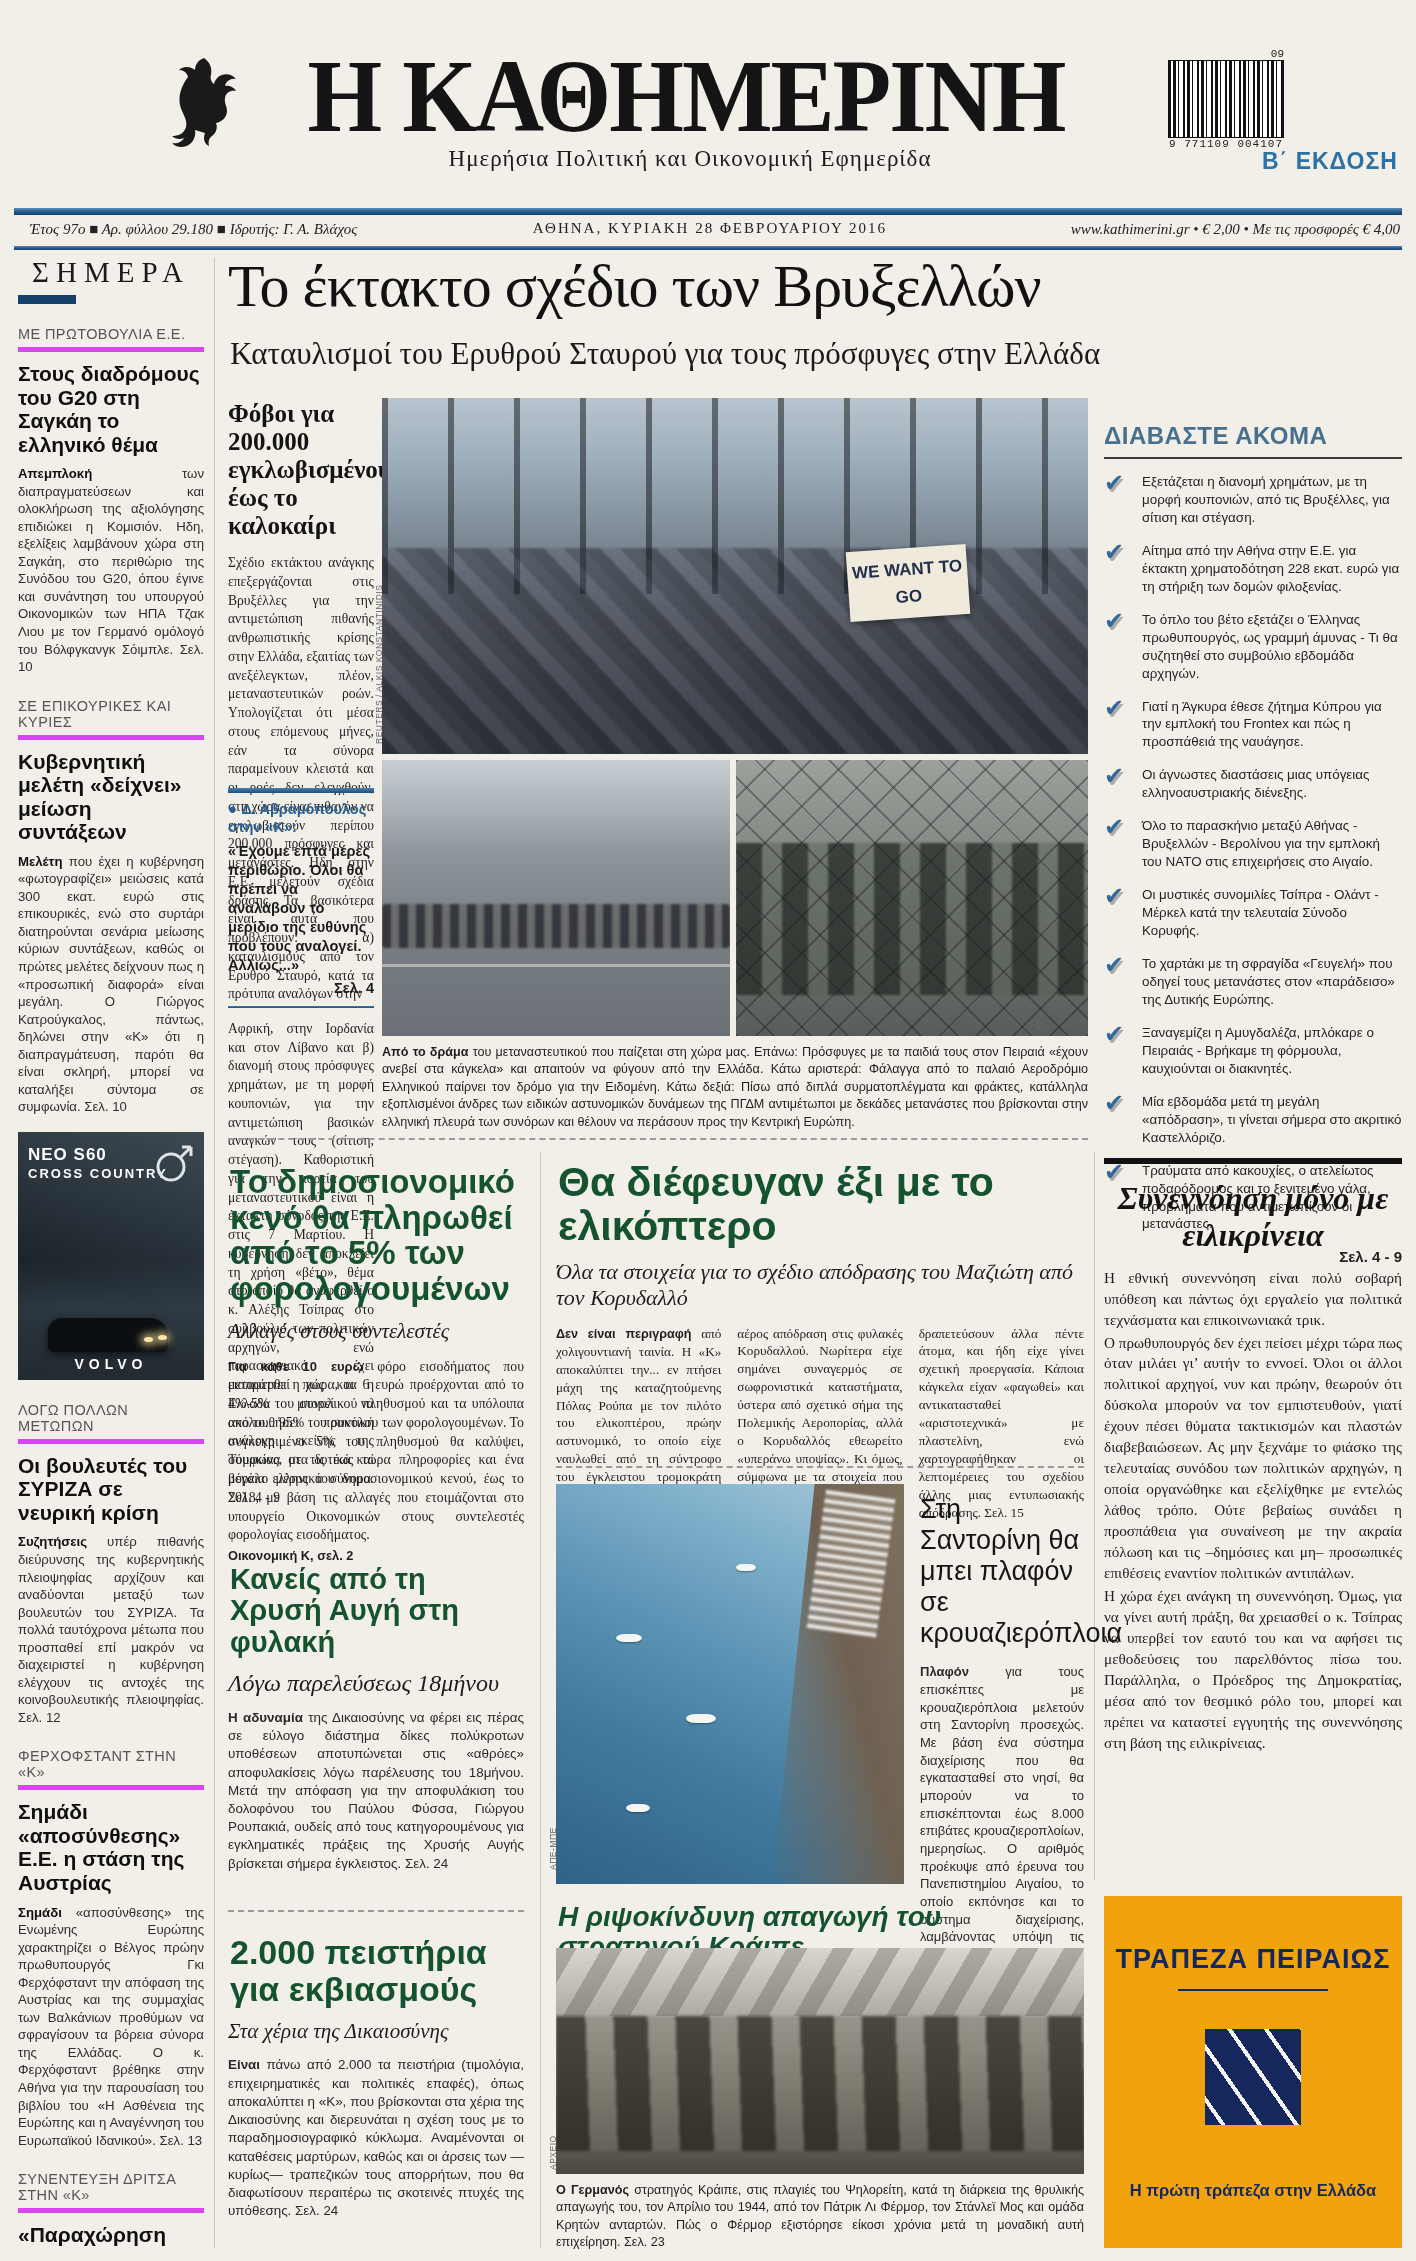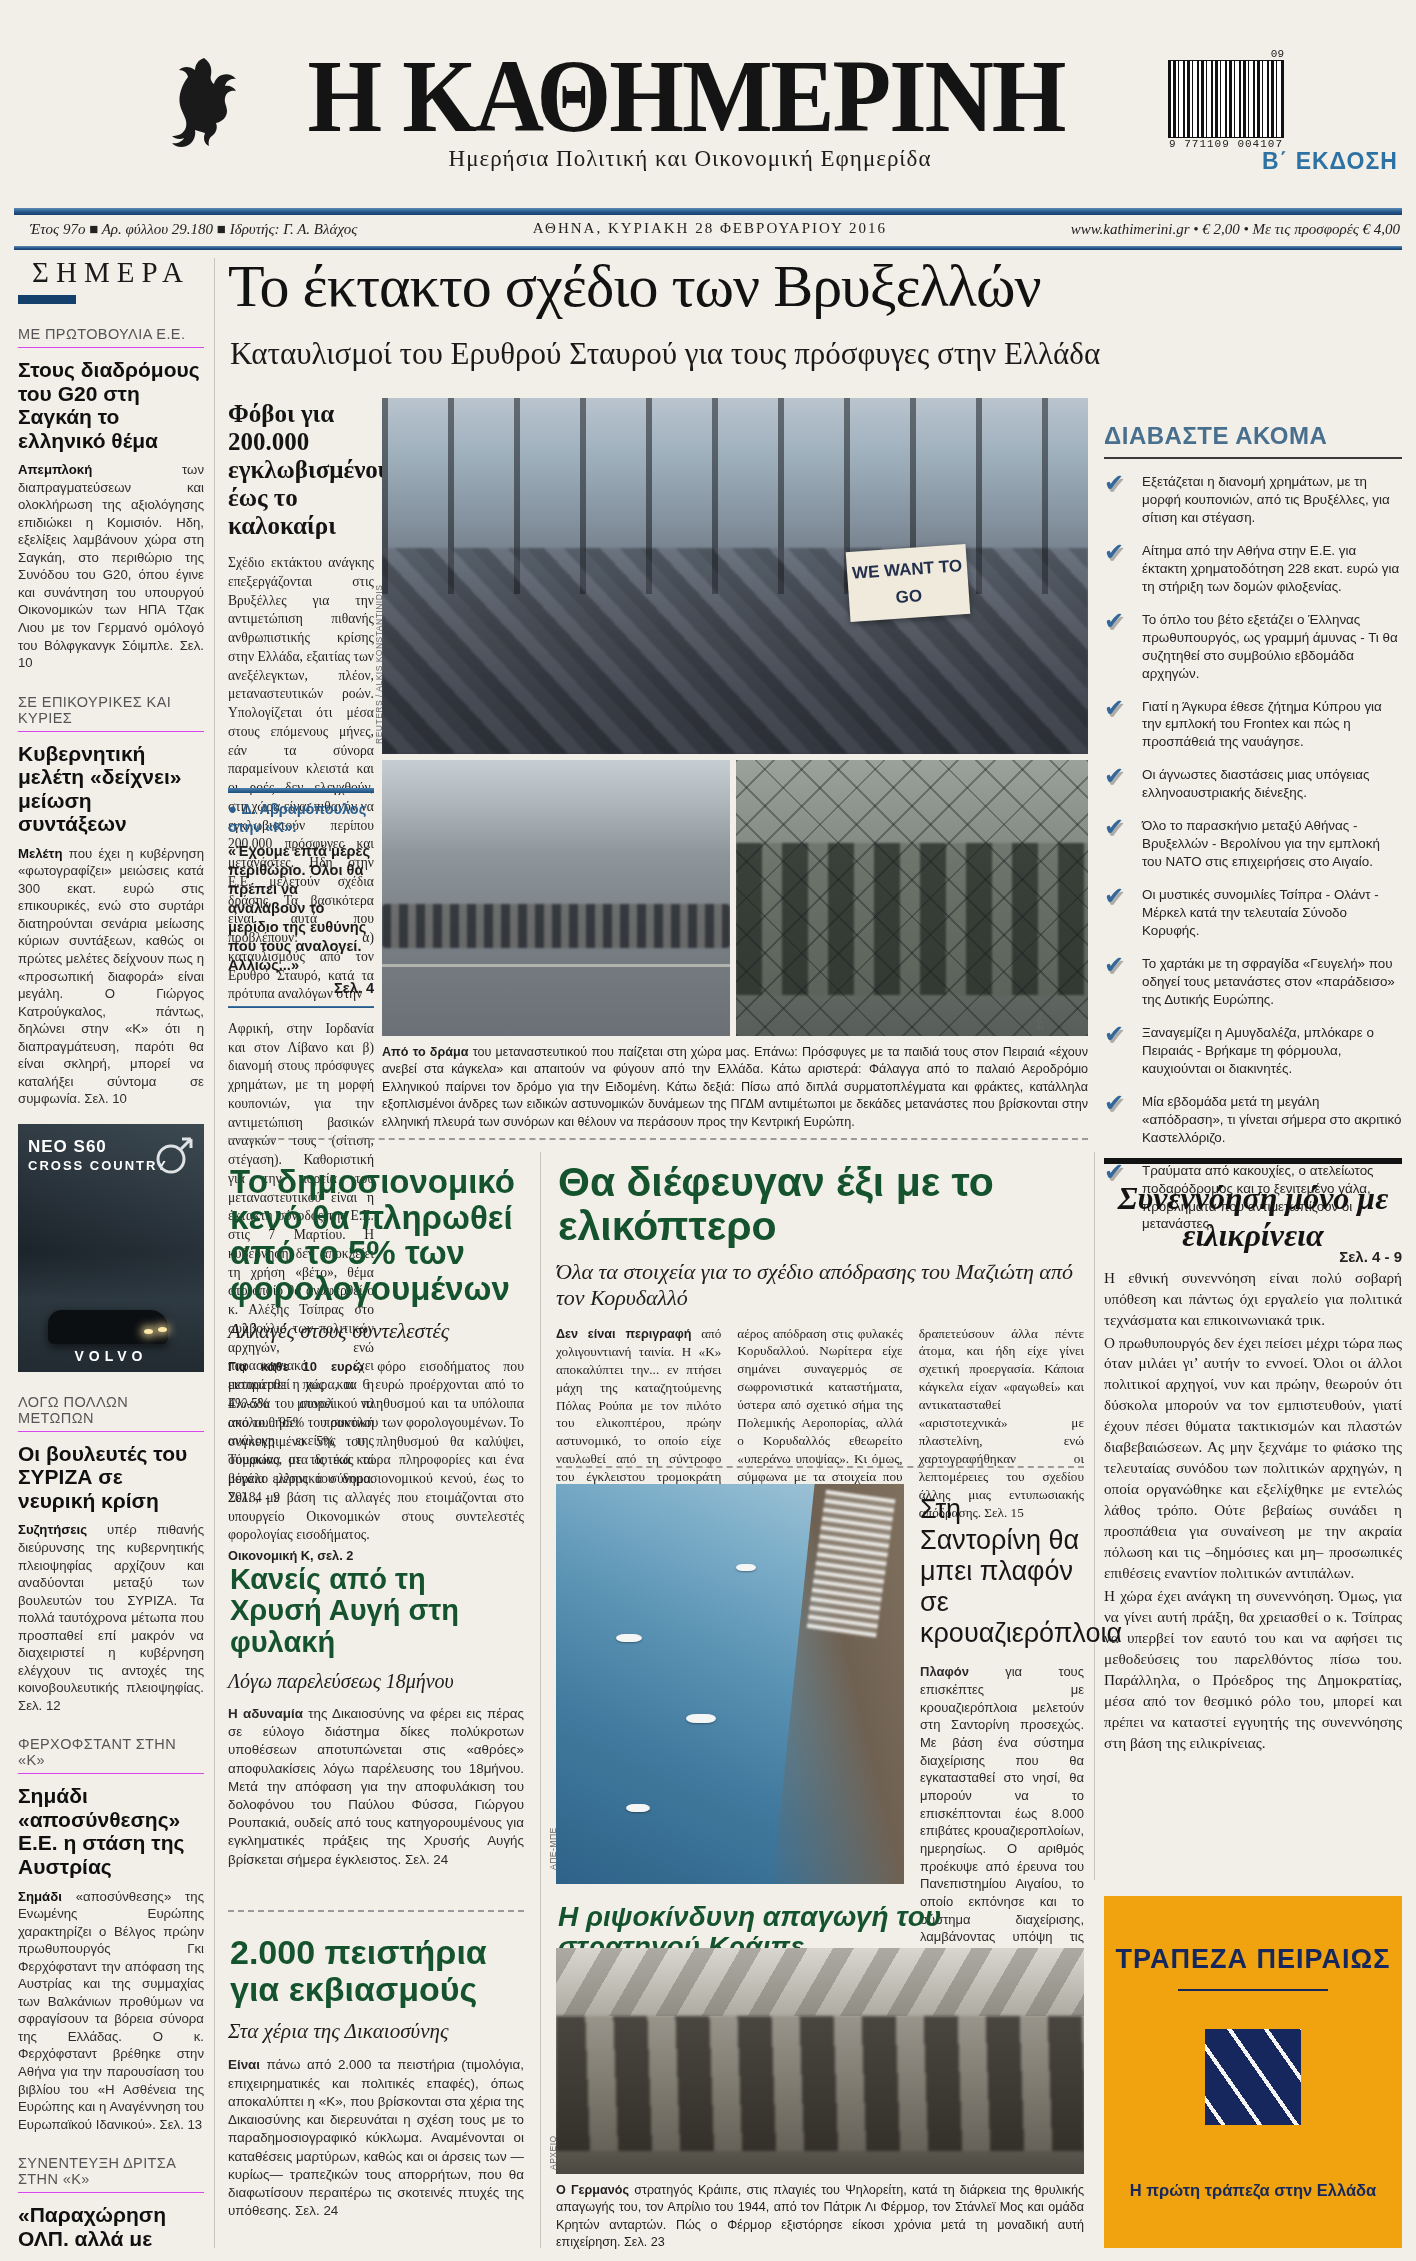--- a/index.html
+++ b/index.html
@@ -14,21 +14,21 @@
   .subtitle{font-family:"Liberation Serif",serif;font-size:23px;color:#1c1c1c;letter-spacing:1px;}
   .edition{color:#2e72a4;font-weight:bold;font-size:23px;letter-spacing:1px;}
   .bluerule{background:linear-gradient(180deg,#5d8cb4 0%,#24568a 55%,#16406c 100%);}
   .infoline{font-family:"Liberation Serif",serif;font-size:15px;color:#222;}
   .barcode{background:repeating-linear-gradient(90deg,#111 0 2px,#fff 2px 4px,#111 4px 7px,#fff 7px 9px,#111 9px 10px,#fff 10px 14px);}
   .griffin{fill:#1a1a1a;}
 
   
   .simera-title{font-family:"Liberation Serif",serif;font-size:29px;letter-spacing:7px;color:#1a1a1a;text-align:center;}
   .simera-block{background:#16406c;width:58px;height:9px;}
-  .kicker{font-size:14.5px;color:#555;letter-spacing:.4px;border-bottom:1px solid #d946ef;
+  .kicker{font-size:14.5px;color:#555;letter-spacing:.4px;border-bottom:5px solid #d946ef;
           padding-bottom:5px;margin:22px 0 10px 0;}
   .side-h{font-size:21px;font-weight:bold;color:#101010;line-height:1.12;margin:0 0 9px 0;}
   .side-b{font-size:13.2px;line-height:1.33;color:#2e2e2e;text-align:justify;margin:0;}
   .side-b b{color:#101010;}
 
   
   .main-h{font-family:"Liberation Serif",serif;font-size:60px;color:#121212;font-weight:500;
           letter-spacing:-1px;white-space:nowrap;}
   .main-sub{font-family:"Liberation Serif",serif;font-size:31px;color:#1a1a1a;letter-spacing:0;}
   .lead-h{font-family:"Liberation Serif",serif;font-size:25px;line-height:1.12;color:#141414;margin:0 0 14px 0;}
@@ -269,21 +269,21 @@
     <h2 class="art-h" style="font-size:41px;">Θα διέφευγαν έξι με το ελικόπτερο</h2>
     <p class="art-sub" style="font-size:22px;margin:10px 0 14px 0;">Όλα τα στοιχεία για το σχέδιο απόδρασης του Μαζιώτη από τον Κορυδαλλό</p>
     <div style="column-count:3;column-gap:16px;">
       <p class="art-b-serif" style="font-size:13.2px;"><b style="font-family:'Liberation Sans',sans-serif;font-size:12.6px;">Δεν είναι περιγραφή</b> <span>από χολιγουντιανή ταινία. Η «Κ» αποκαλύπτει την... εν πτήσει μάχη της καταζητούμενης Πόλας Ρούπα με τον πιλότο του ελικοπτέρου, πρώην αστυνομικό, το οποίο είχε ναυλωθεί από τη σύντροφο του έγκλειστου τρομοκράτη Νίκου Μαζιώτη για να επιχειρηθεί άλλη μία από αέρος απόδραση στις φυλακές Κορυδαλλού. Νωρίτερα είχε σημάνει συναγερμός σε σωφρονιστικά καταστήματα, ύστερα από σχετικό σήμα της Πολεμικής Αεροπορίας, αλλά ο Κορυδαλλός εθεωρείτο «υπεράνω υποψίας». Κι όμως, σύμφωνα με τα στοιχεία που φέρνει στο φως η «Κ», μαζί με τον Μαζιώτη επρόκειτο να δραπετεύσουν άλλα πέντε άτομα, και ήδη είχε γίνει σχετική προεργασία. Κάποια κάγκελα είχαν «φαγωθεί» και αντικατασταθεί «αριστοτεχνικά» με πλαστελίνη, ενώ χαρτογραφήθηκαν οι λεπτομέρειες του σχεδίου άλλης μιας εντυπωσιακής απόδρασης. Σελ. 15</span></p>
     </div>
   </div>
   <div class="abs dashed" style="left:556px;top:1466px;width:528px;"></div>
 
   <div class="abs" style="left:228px;top:1562px;width:296px;">
     <h2 class="art-h" style="font-size:29px;">Κανείς από τη Χρυσή Αυγή στη φυλακή</h2>
-    <p class="art-sub" style="font-size:20px;margin:12px 0 12px 0;">Λόγω παρελεύσεως 18μήνου</p>
+    <p class="art-sub" style="font-size:24px;margin:12px 0 12px 0;">Λόγω παρελεύσεως 18μήνου</p>
     <p class="art-b-sans"><b>Η αδυναμία</b> <span>της Δικαιοσύνης να φέρει εις πέρας σε εύλογο διάστημα δίκες πολύκροτων υποθέσεων αποτυπώνεται στις «αθρόες» αποφυλακίσεις λόγω παρέλευσης του 18μήνου. Μετά την απόφαση για την αποφυλάκιση του δολοφόνου του Παύλου Φύσσα, Γιώργου Ρουπακιά, ουδείς από τους κατηγορουμένους για εγκληματικές πράξεις της Χρυσής Αυγής βρίσκεται σήμερα έγκλειστος. Σελ. 24</span></p>
   </div>
 
   <div class="abs dashed" style="left:228px;top:1910px;width:296px;"></div>
 
   <div class="abs" style="left:228px;top:1932px;width:296px;">
     <h2 class="art-h" style="font-size:34px;">2.000 πειστήρια για εκβιασμούς</h2>
     <p class="art-sub" style="font-size:21px;margin:12px 0 12px 0;">Στα χέρια της Δικαιοσύνης</p>
     <p class="art-b-sans"><b>Είναι</b> <span>πάνω από 2.000 τα πειστήρια (τιμολόγια, επιχειρηματικές και πολιτικές επαφές), όπως αποκαλύπτει η «Κ», που βρίσκονται στα χέρια της Δικαιοσύνης και διερευνάται η σχέση τους με το παραδημοσιογραφικό κύκλωμα. Αναμένονται οι καταθέσεις μαρτύρων, καθώς και οι άρσεις των —κυρίως— τραπεζικών τους απορρήτων, που θα διαφωτίσουν περαιτέρω τις σκοτεινές πτυχές της υπόθεσης. Σελ. 24</span></p>
   </div>

